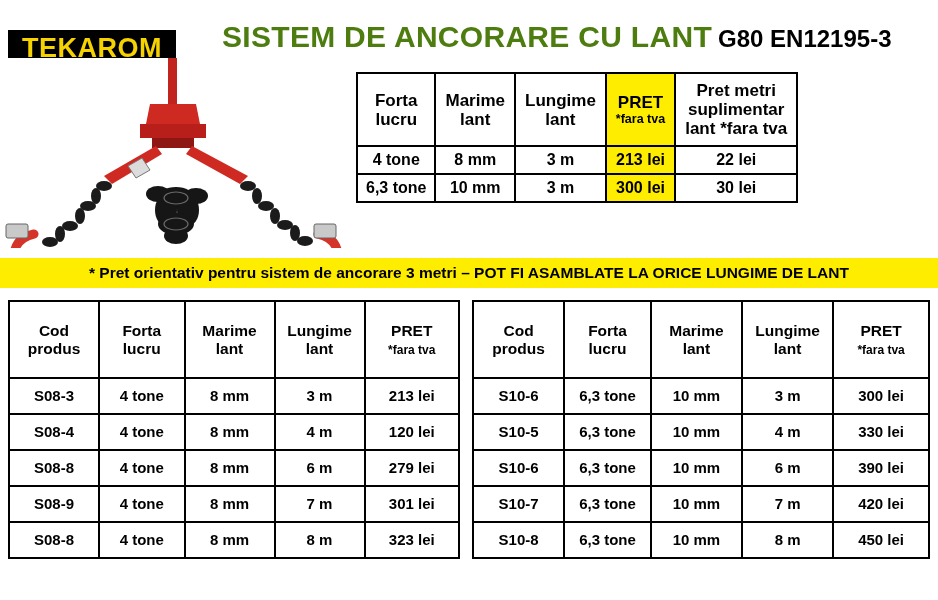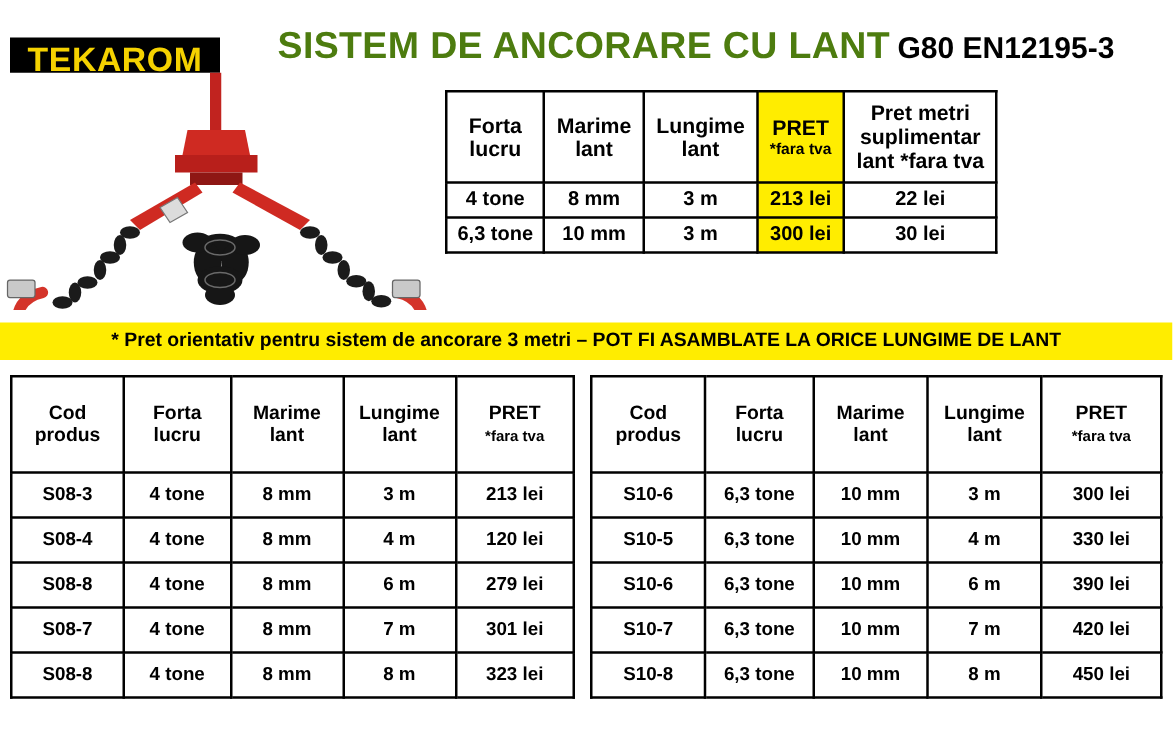--- a/index.html
+++ b/index.html
@@ -299,21 +299,21 @@
         <td>120 lei</td>
       </tr>
       <tr>
         <td>S08-8</td>
         <td>4 tone</td>
         <td>8 mm</td>
         <td>6 m</td>
         <td>279 lei</td>
       </tr>
       <tr>
-        <td>S08-7</td>
+        <td>S08-9</td>
         <td>4 tone</td>
         <td>8 mm</td>
         <td>7 m</td>
         <td>301 lei</td>
       </tr>
       <tr>
         <td>S08-8</td>
         <td>4 tone</td>
         <td>8 mm</td>
         <td>8 m</td>

